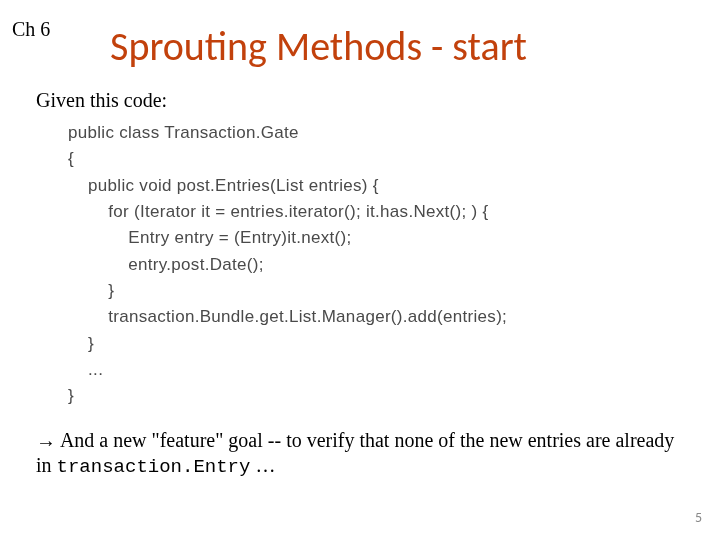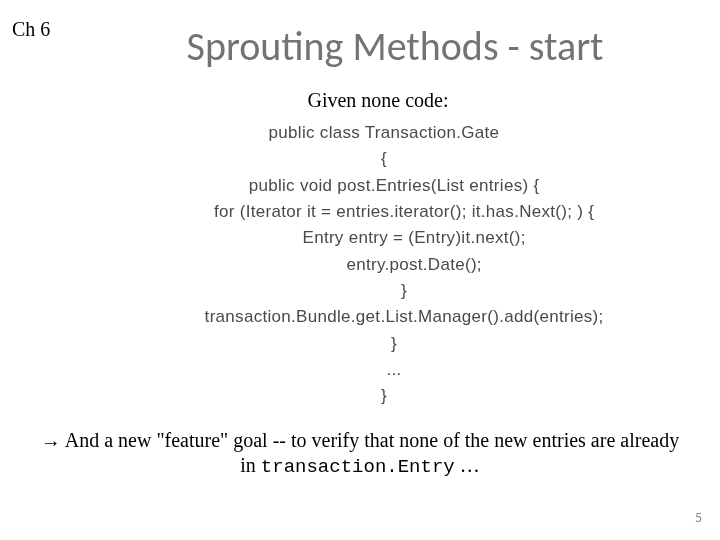--- a/index.html
+++ b/index.html
@@ -1,51 +1,50 @@
 <!DOCTYPE html>
 <html><head>
   <meta charset="utf-8">
   <style>
-    * { margin: 0; padding: 0; box-sizing: border-box; text-align: center; }
+    * { margin: 0; padding: 0; box-sizing: border-box; }
     body {
       width: 720px;
       height: 540px;
       background: #ffffff;
       font-family: "Times New Roman", Times, serif;
       position: relative;
       overflow: hidden;
     }
     .chapter-label {
       position: absolute;
       top: 18px;
       left: 12px;
       font-size: 20px;
       color: #000;
     }
     .slide-title {
       font-family: Calibri, Arial, sans-serif;
       font-size: 40px;
       font-weight: 400;
-      text-align: center;
       margin-top: 22px;
       margin-left: 110px;
       margin-right: 40px;
-      color: #737373;
+      color: #c2410c;
     }
     .subtitle {
       font-size: 20px;
       margin: 18px 0 8px 36px;
       color: #000;
     }
     .code-block {
       font-family: "Segoe UI", "Helvetica Neue", Arial, sans-serif;
       font-size: 17px;
       white-space: pre;
       color: #4a4a4a;
-      margin-left: 48px;
+      margin-left: 68px;
       line-height: 1.55;
       letter-spacing: 0.3px;
       font-weight: 300;
     }
     .footer-text {
       font-size: 20px;
       margin: 18px 36px 0 36px;
       color: #000;
       line-height: 1.25;
     }
@@ -65,21 +64,21 @@
       color: #8a8a8a;
     }
   </style>
 </head>
 <body>
 
 <div class="chapter-label">Ch 6</div>
 
 <h1 class="slide-title">Sprouting Methods - start</h1>
 
-<div class="subtitle">Given none code:</div>
+<div class="subtitle">Given this code:</div>
 
 <div class="code-block">public class Transaction.Gate
 {
     public void post.Entries(List entries) {
         for (Iterator it = entries.iterator(); it.has.Next(); ) {
             Entry entry = (Entry)it.next();
             entry.post.Date();
         }
         transaction.Bundle.get.List.Manager().add(entries);
     }

